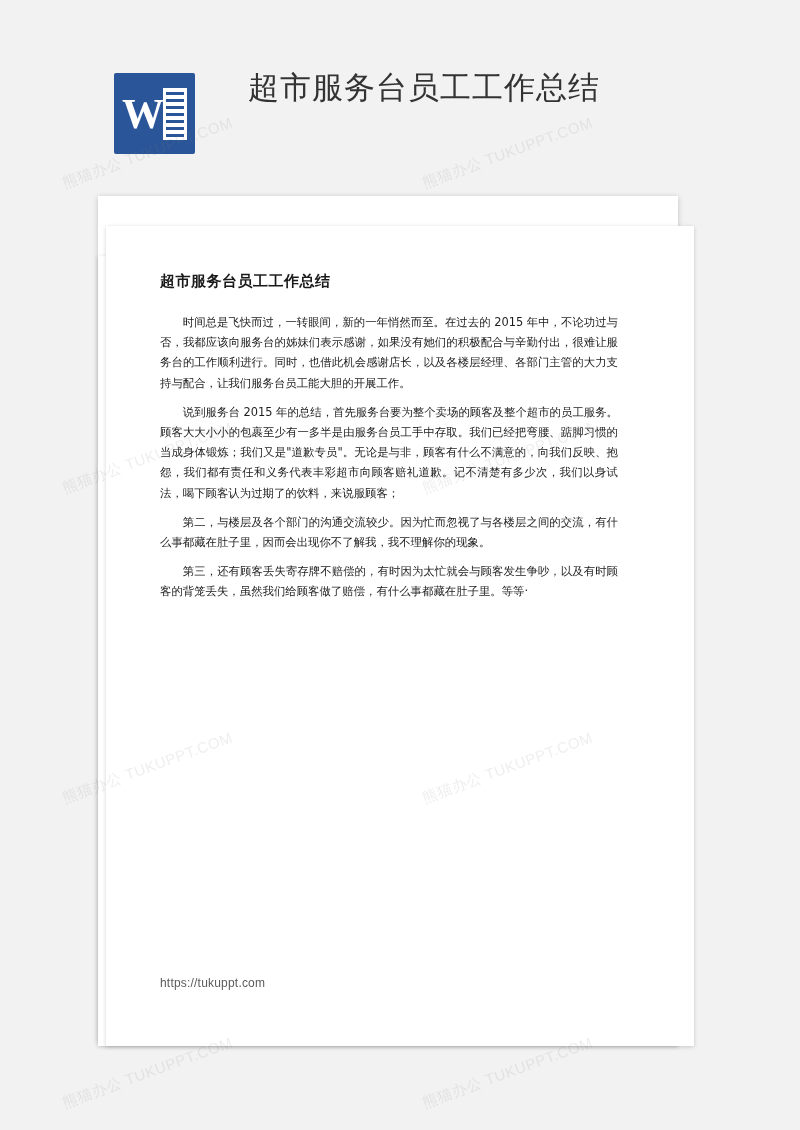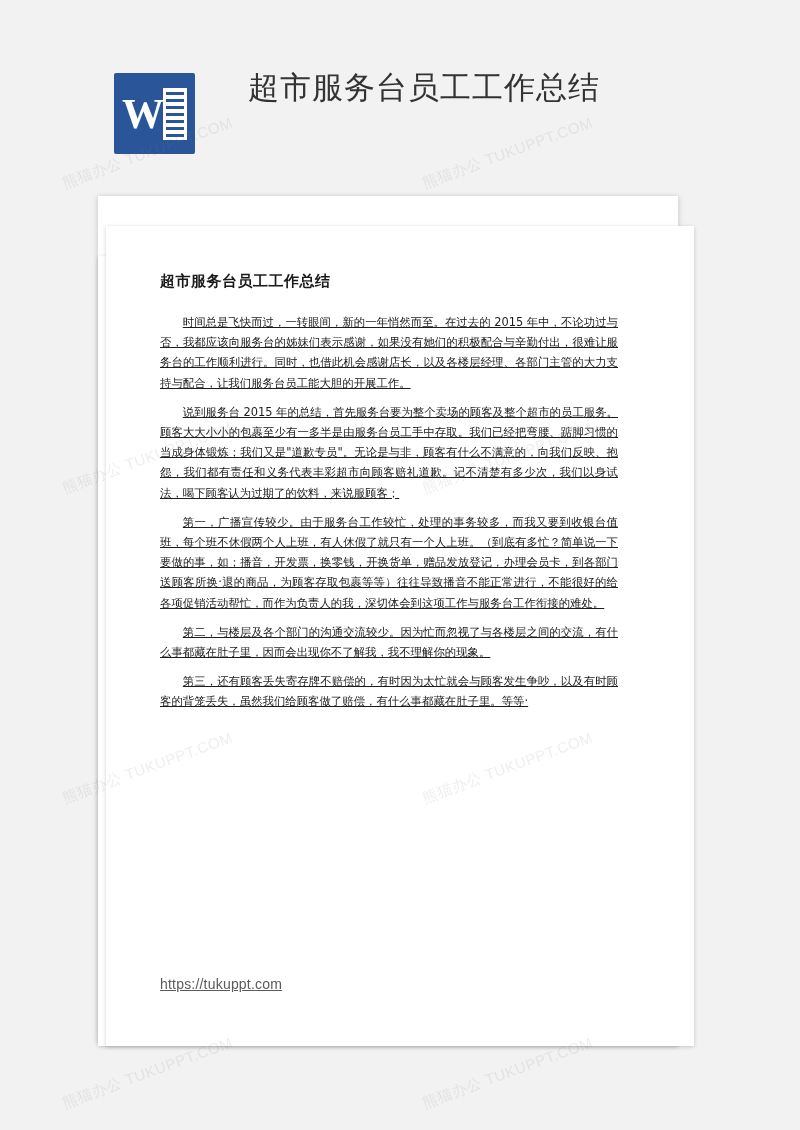--- a/index.html
+++ b/index.html
@@ -131,31 +131,29 @@
     width: 458px;
     font-size: 11.4px;
     line-height: 20.2px;
     color: #1c1c1c;
     font-family: "DejaVu Sans", sans-serif;
     text-align: justify;
   }
   .doc-body p {
     margin: 0 0 9px 0;
     text-indent: 2em;
-    text-decoration: underline;
   }
   .doc-url {
     position: absolute;
     left: 62px;
     top: 780px;
-    font-size: 14px;
+    font-size: 12px;
     color: #5b5b5b;
     font-family: "Liberation Sans", sans-serif;
     letter-spacing: 0.2px;
-    text-decoration: underline;
   }
 
   
   .wm {
     position: absolute;
     color: rgba(120,120,120,0.13);
     font-size: 15px;
     font-family: "Liberation Sans", sans-serif;
     white-space: nowrap;
     transform: rotate(-20deg);
@@ -187,21 +185,20 @@
 <div class="page-stack">
   <div class="page-shadow page-back-2"></div>
   <div class="page-shadow page-back-1"></div>
 
   <div class="page-main">
     <div class="doc-inner">
       <div class="doc-title">超市服务台员工工作总结</div>
       <div class="doc-body">
         <p>时间总是飞快而过，一转眼间，新的一年悄然而至。在过去的 2015 年中，不论功过与否，我都应该向服务台的姊妹们表示感谢，如果没有她们的积极配合与辛勤付出，很难让服务台的工作顺利进行。同时，也借此机会感谢店长，以及各楼层经理、各部门主管的大力支持与配合，让我们服务台员工能大胆的开展工作。</p>
         <p>说到服务台 2015 年的总结，首先服务台要为整个卖场的顾客及整个超市的员工服务。顾客大大小小的包裹至少有一多半是由服务台员工手中存取。我们已经把弯腰、踮脚习惯的当成身体锻炼；我们又是"道歉专员"。无论是与非，顾客有什么不满意的，向我们反映、抱怨，我们都有责任和义务代表丰彩超市向顾客赔礼道歉。记不清楚有多少次，我们以身试法，喝下顾客认为过期了的饮料，来说服顾客；</p>
-        <p>第一，广播宣传较少。由于服务台工作较忙，处理的事务较多，而我又要到收银台值班，每个班不休假两个人上班，有人休假了就只有一个人上班。（到底有多忙？简单说一下要做的事，如；播音，开发票，换零钱，开换货单，赠品发放登记，办理会员卡，到各部门送顾客所换·退的商品，为顾客存取包裹等等）往往导致播音不能正常进行，不能很好的给各项促销活动帮忙，而作为负责人的我，深切体会到这项工作与服务台工作衔接的难处。</p>
         <p>第二，与楼层及各个部门的沟通交流较少。因为忙而忽视了与各楼层之间的交流，有什么事都藏在肚子里，因而会出现你不了解我，我不理解你的现象。</p>
         <p>第三，还有顾客丢失寄存牌不赔偿的，有时因为太忙就会与顾客发生争吵，以及有时顾客的背笼丢失，虽然我们给顾客做了赔偿，有什么事都藏在肚子里。等等·</p>
       </div>
       <div class="doc-url">https://tukuppt.com</div>
     </div>
   </div>
 </div>
 
 <div id="watermark-layer">
     <div class="wm" style="left: 60px; top: 175px;">熊猫办公 TUKUPPT.COM</div>

